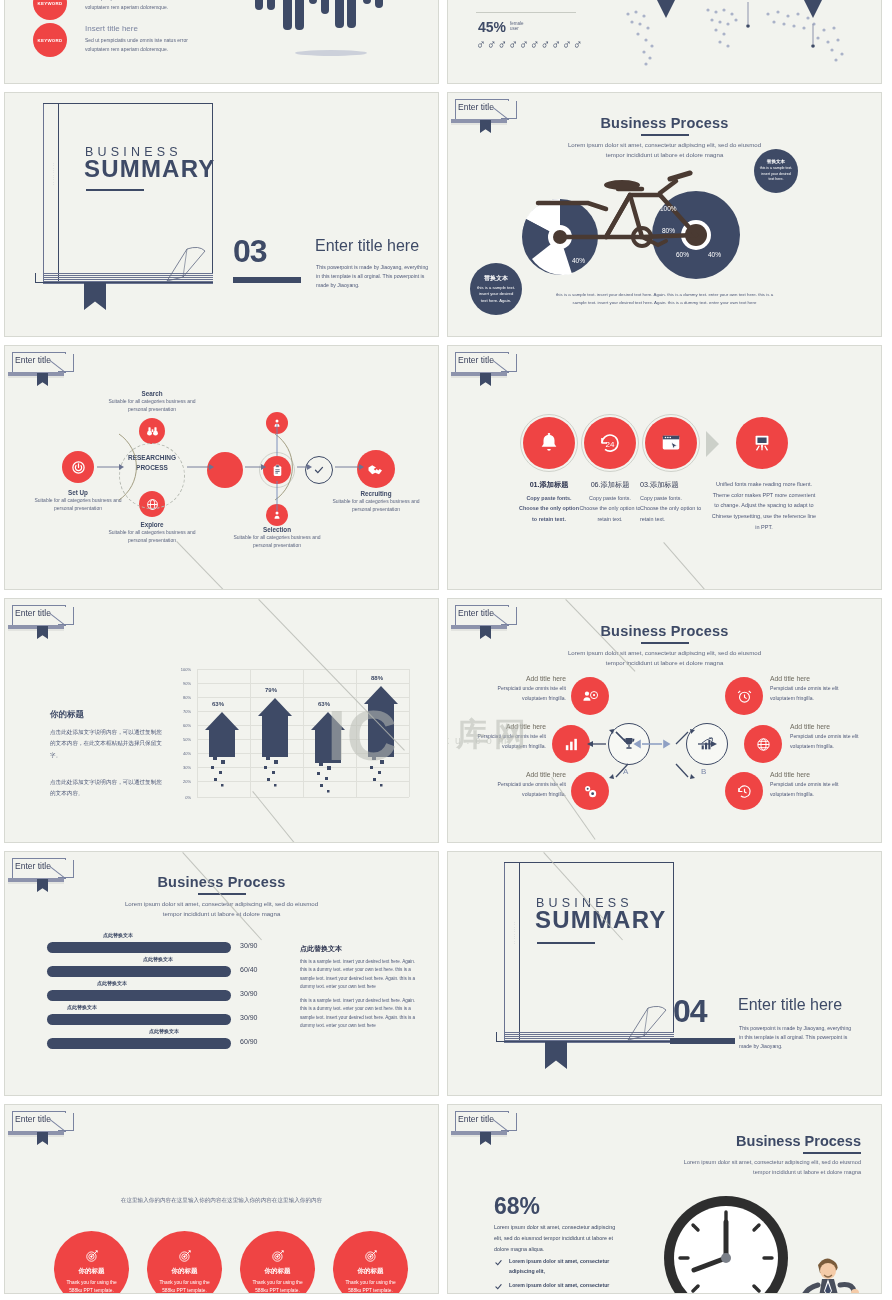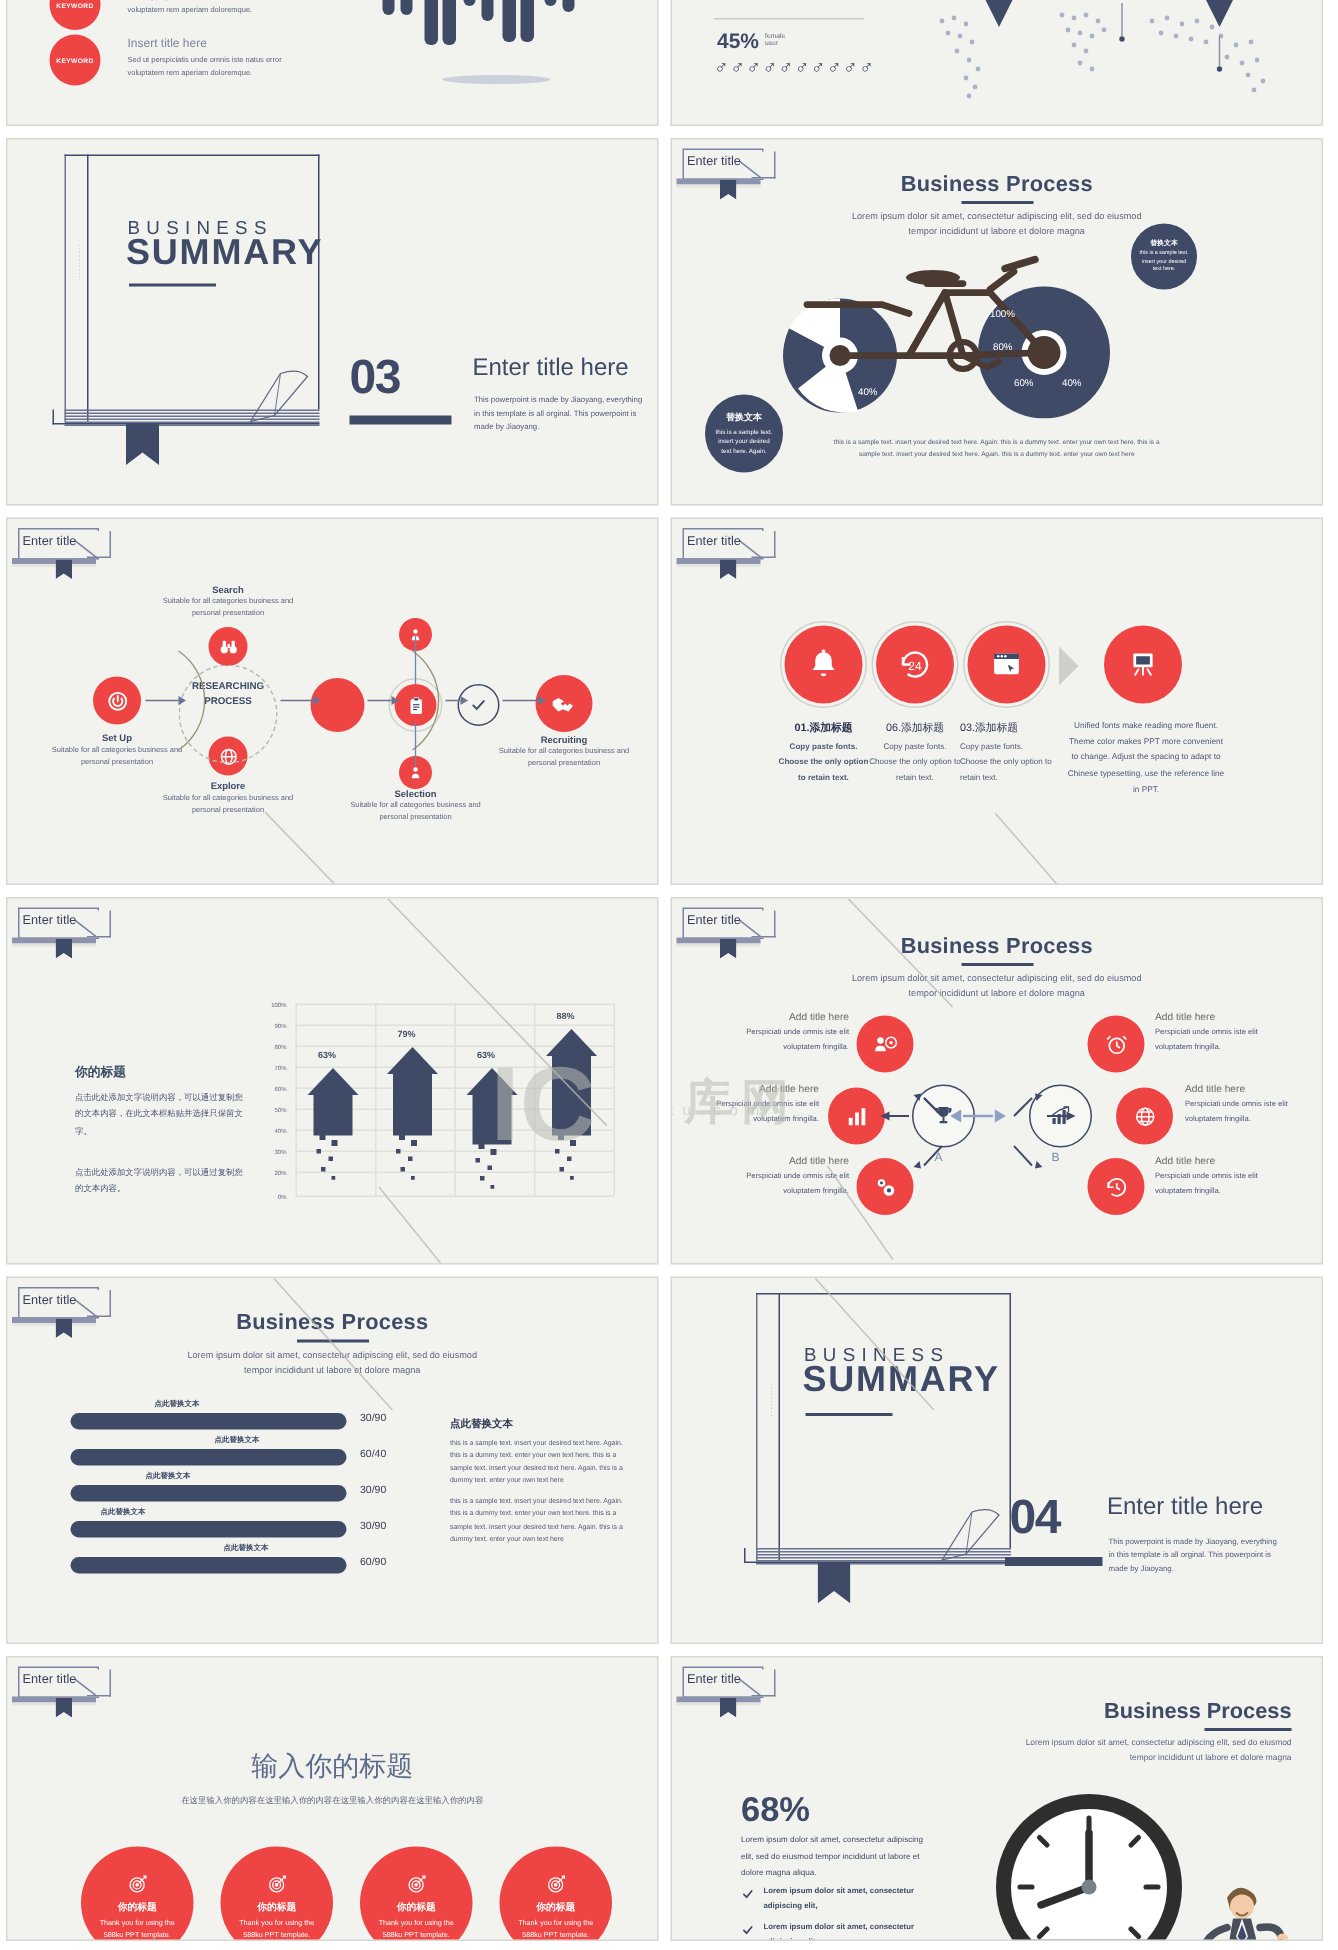--- a/index.html
+++ b/index.html
@@ -804,21 +804,20 @@
 
   <div class="slide rowlast">
     <div class="tab">
       <div class="paper"></div>
         <div class="fold"></div>
       <div class="lbl">Enter title</div>
       <div class="bar"></div>
         <div class="bar2"></div>
         <div class="bookmark"></div>
     </div>
-    <div style="position:absolute;left:0;right:0;top:60px;text-align:center;font-size:18px;color:#5d6b8c;">输入你的标题</div>
     <div style="position:absolute;left:0;right:0;top:92px;text-align:center;font-size:5.6px;color:#5d6680;">在这里输入你的内容在这里输入你的内容在这里输入你的内容在这里输入你的内容</div>
 
     <div class="circ" style="left:49px;top:126px;width:75px;height:75px;flex-direction:column;">
       <svg width="14" height="14" viewBox="0 0 24 24" fill="none" stroke="#fff" stroke-width="1.5" style="margin-top:6px;">
         <circle cx="11" cy="13" r="8"></circle>
           <circle cx="11" cy="13" r="4.5"></circle>
           <circle cx="11" cy="13" r="1.3" fill="#fff"></circle>
         <path d="M13 11 L21 3 M18 3 h3 v3"></path>
       </svg>
       <div style="font-size:6.5px;font-weight:700;margin-top:4px;">你的标题</div>

